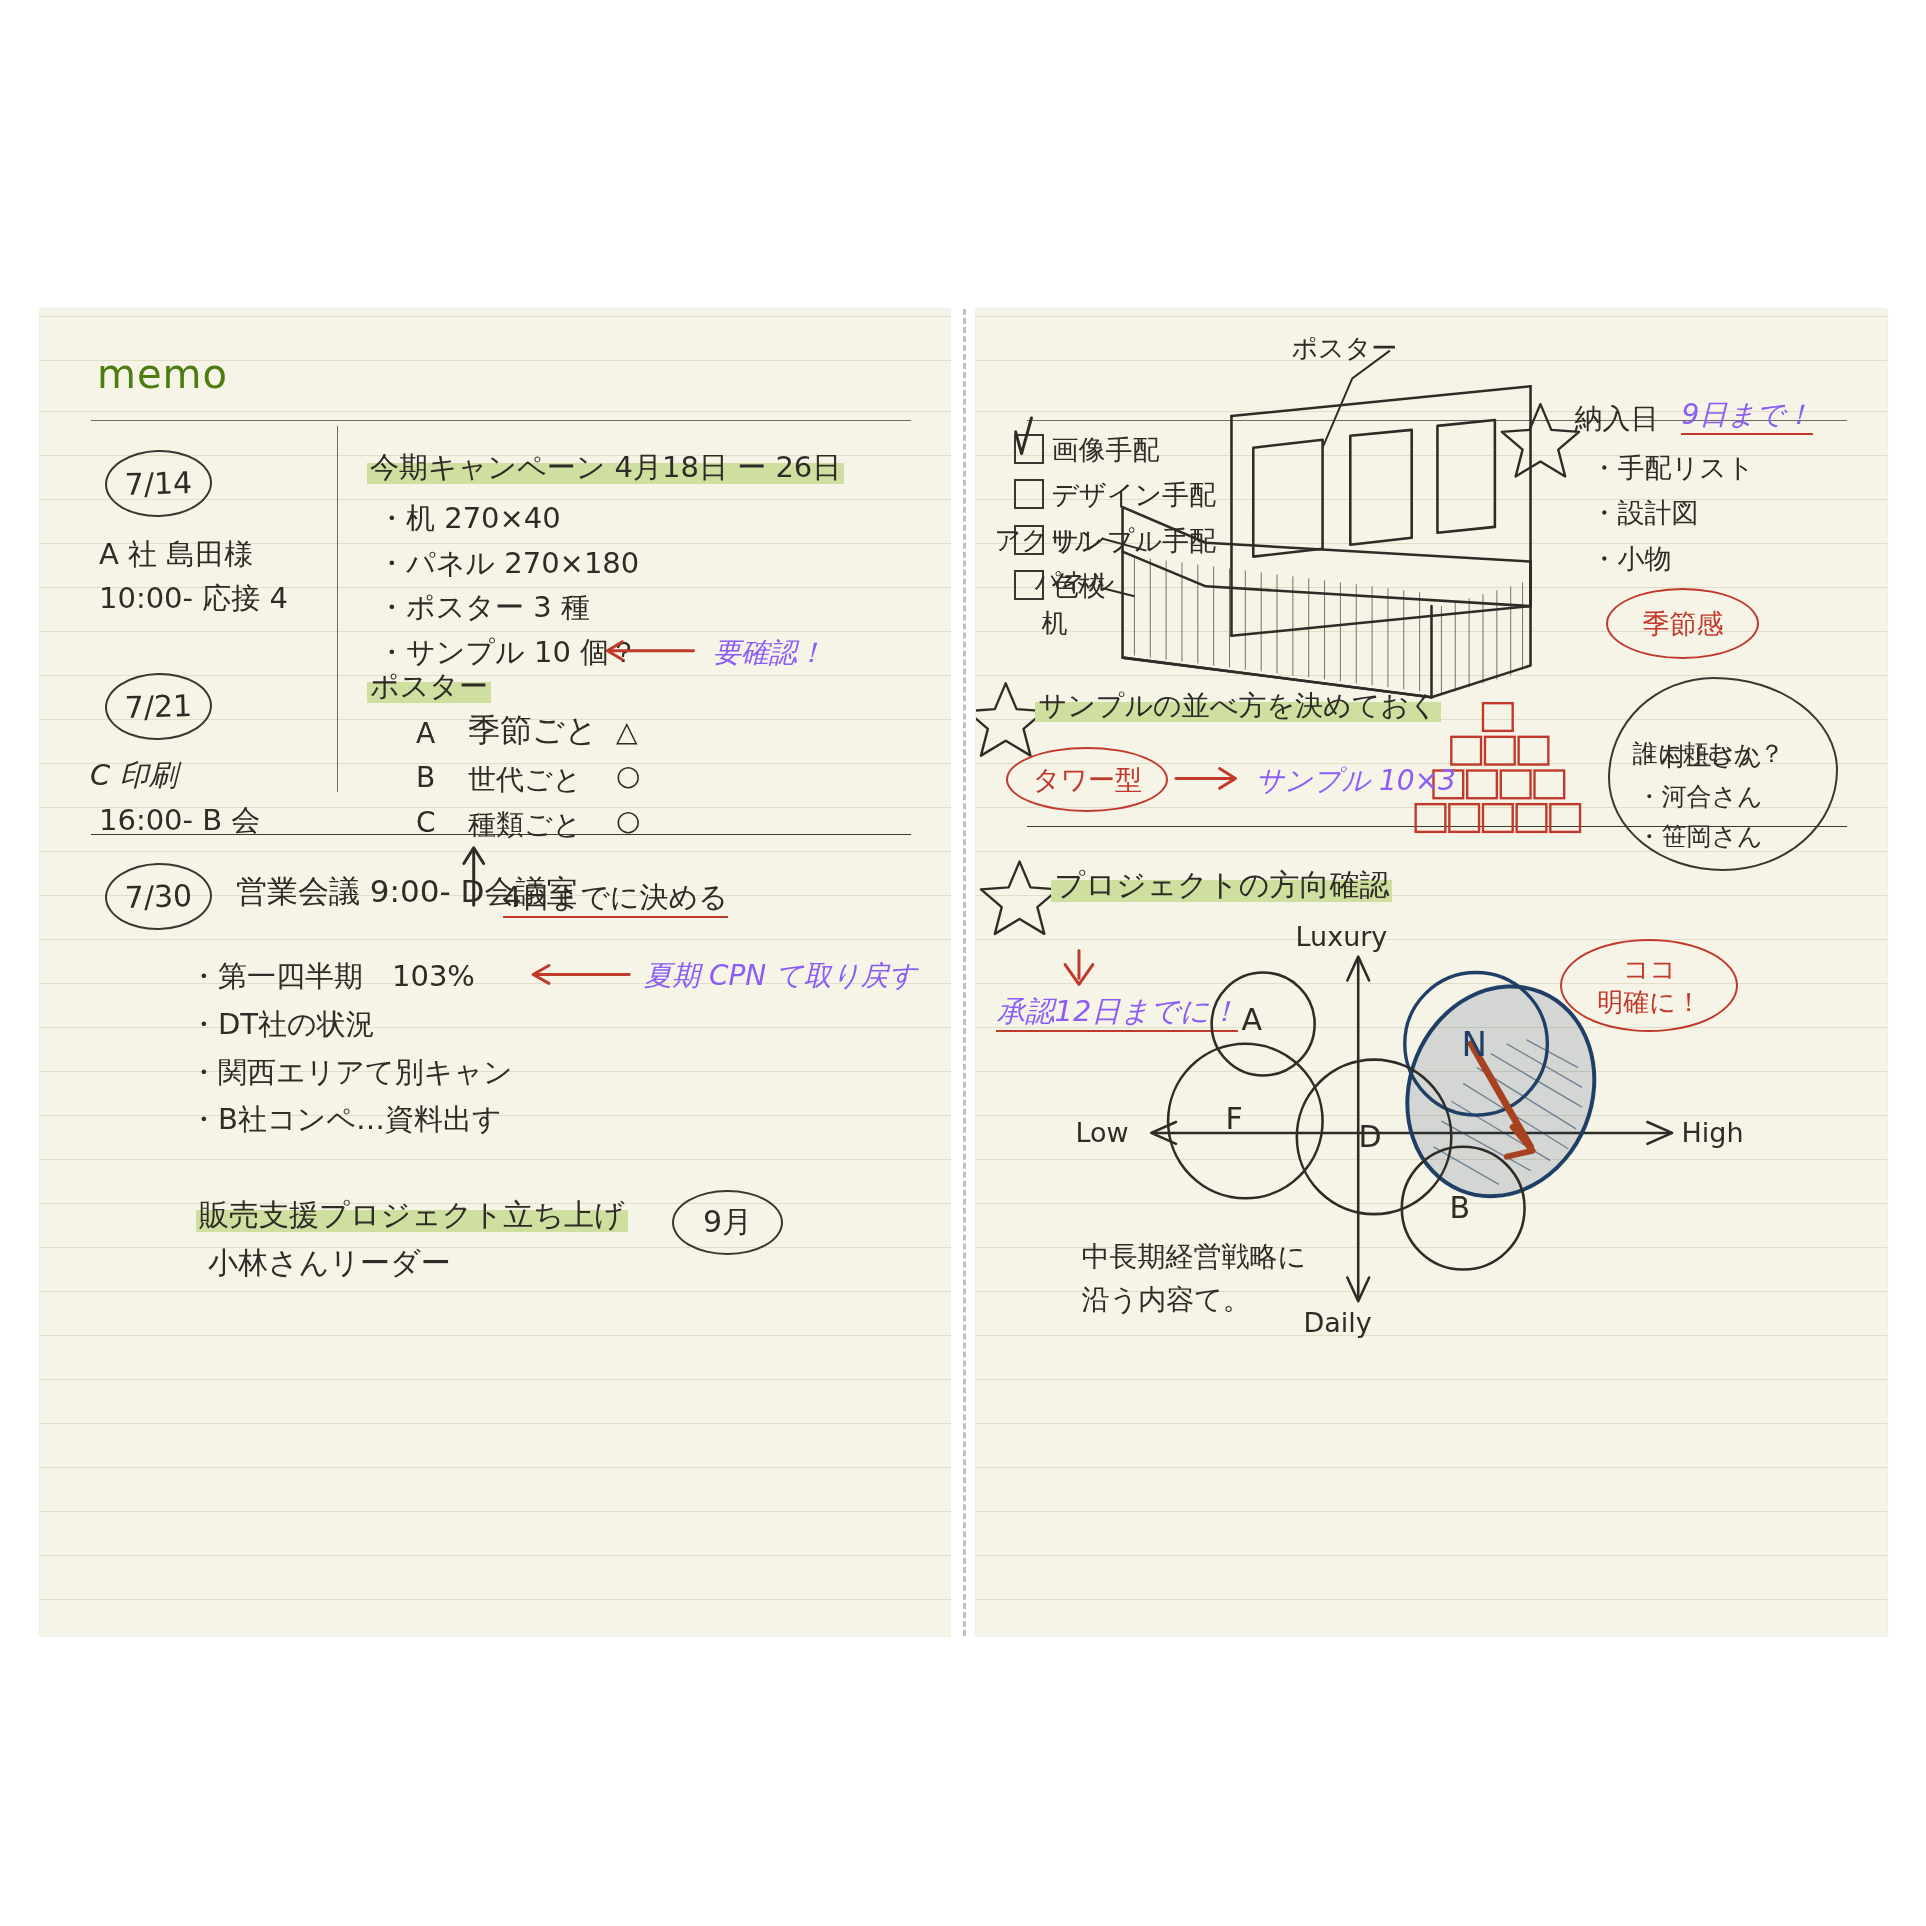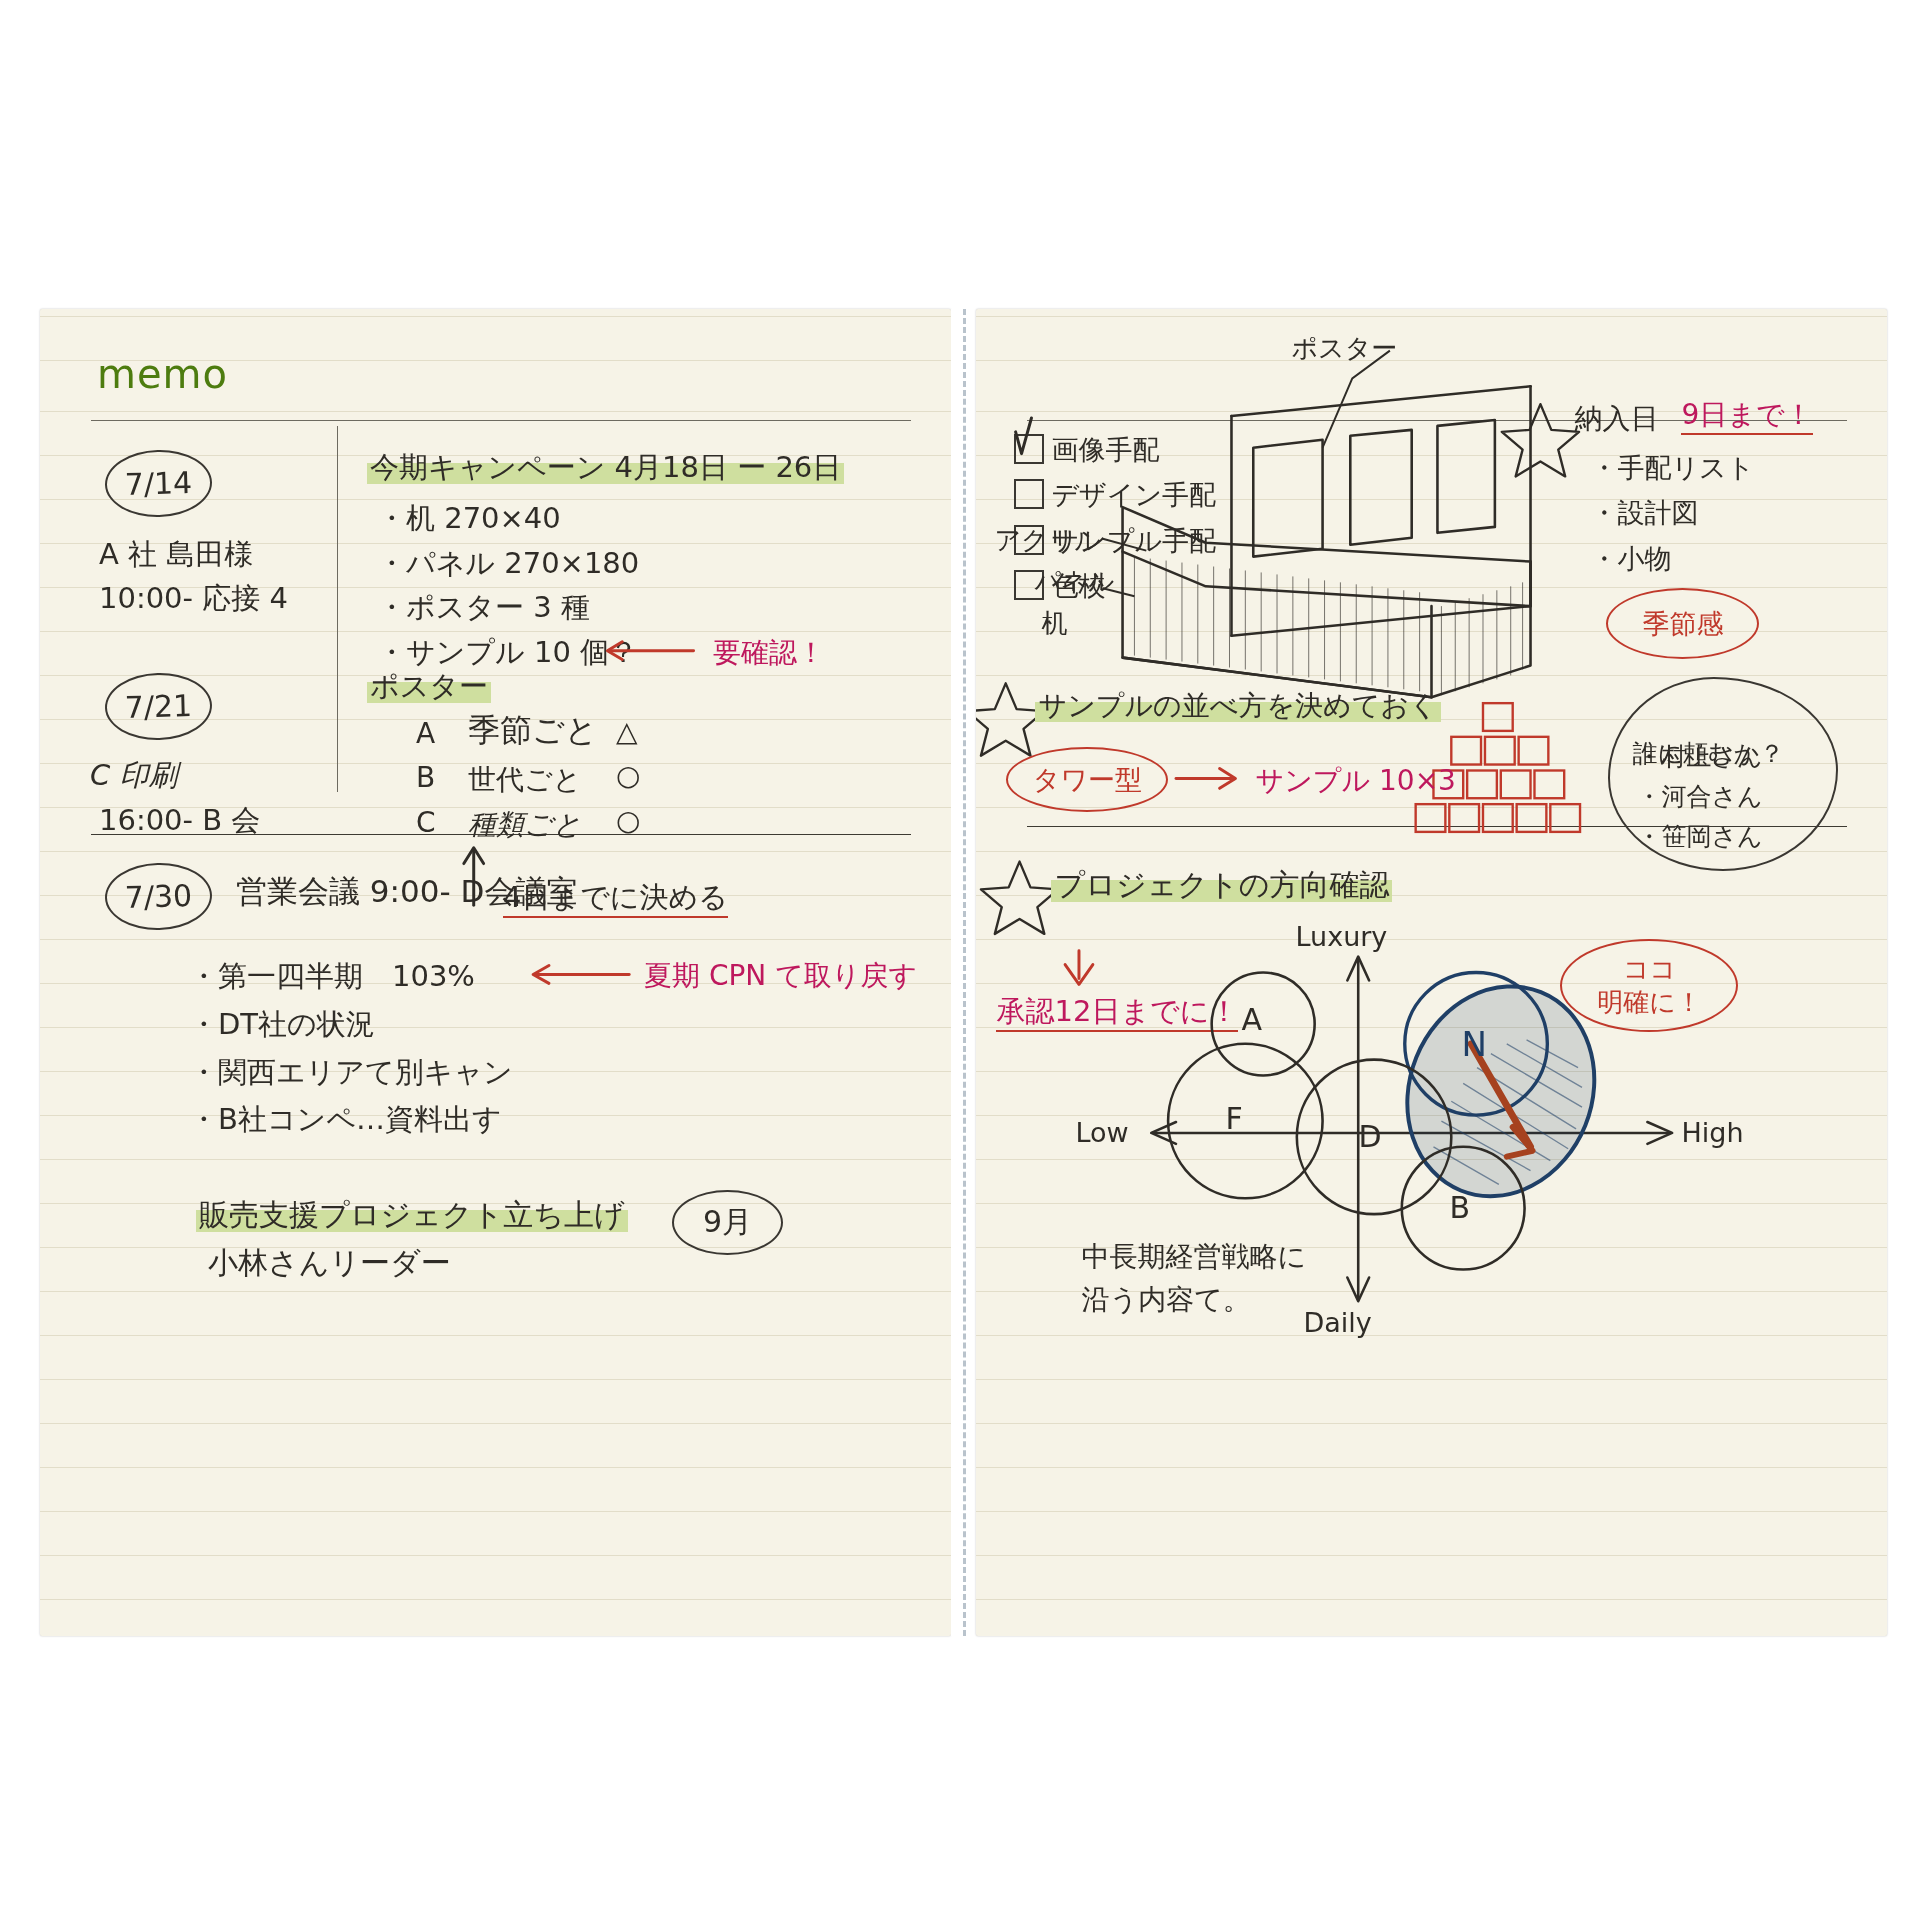--- a/index.html
+++ b/index.html
@@ -13,21 +13,21 @@
   .leaf.right{width:911px;height:1327px;border-radius:2px;box-shadow:0 0 2px rgba(0,0,0,.25);}
   .rules{position:absolute;left:0;right:0;top:0;bottom:0;
      background-image:repeating-linear-gradient(to bottom, transparent 0px, transparent 43px, #e2ddc9 43px, #e2ddc9 44px);
      background-position:0 59px;}
   .head{position:absolute;left:57px;top:42px;font-size:40px;color:#4d7c0f;font-family:"DejaVu Sans",sans-serif;letter-spacing:1px;}
   .headrule{position:absolute;left:51px;right:40px;top:111px;border-top:1.5px solid #6d6a60;}
   .vrule{position:absolute;left:297px;top:117px;height:366px;border-left:1.5px solid #6d6a60;}
   .hrule2{position:absolute;left:51px;right:40px;top:525px;border-top:1.5px solid #3d3a33;}
   .hrule-r{position:absolute;left:51px;right:40px;top:517px;border-top:1.5px solid #3d3a33;}
   .t{position:absolute;color:#2f2c27;font-family:"DejaVu Sans",sans-serif;white-space:nowrap;}
-  .red{color:#be185d;}
+  .red{color:#8b5cf6;font-style:italic;}
   .navy{color:#1f3f66;}
   .hl{background:linear-gradient(to top, #cfdf9f 62%, rgba(207,223,159,0) 62%);padding:0 3px;}
   .ul-red{border-bottom:2px solid #c0392b;padding-bottom:2px;}
   .datecircle{position:absolute;width:103px;height:63px;border:2.5px solid #3a3732;border-radius:50%/50%;
      display:flex;align-items:center;justify-content:center;font-size:30px;color:#2f2c27;font-family:"DejaVu Sans",sans-serif;
      transform:rotate(-1.5deg);}
   .monthcircle{position:absolute;width:107px;height:61px;border:2.5px solid #3a3732;border-radius:50%/50%;
      display:flex;align-items:center;justify-content:center;font-size:30px;color:#2f2c27;font-family:"DejaVu Sans",sans-serif;}
   .chk{position:absolute;width:26px;height:26px;border:2.2px solid #3a3732;}
   svg{position:absolute;left:0;top:0;overflow:visible;}
@@ -73,21 +73,21 @@
       <div class="t" style="left:327px;top:358px;font-size:29px;">
         <span class="hl">ポスター</span>
       </div>
       <div class="t" style="left:376px;top:408px;font-size:28px;">A</div>
       <div class="t" style="left:428px;top:400px;font-size:32px;">季節ごと</div>
       <div class="t" style="left:576px;top:406px;font-size:28px;">△</div>
       <div class="t" style="left:376px;top:452px;font-size:28px;">B</div>
       <div class="t" style="left:428px;top:452px;font-size:28px;">世代ごと</div>
       <div class="t" style="left:576px;top:450px;font-size:28px;">○</div>
       <div class="t" style="left:376px;top:497px;font-size:28px;">C</div>
-      <div class="t" style="left:428px;top:497px;font-size:28px;font-style:italic;">種類ごと</div>
+      <div class="t" style="left:428px;top:497px;font-size:28px;">種類ごと</div>
       <div class="t" style="left:576px;top:495px;font-size:28px;">○</div>
 
       <svg width="911" height="1327" viewBox="0 0 920 1340">
         <path d="M438 602 L438 546" stroke="#2f2c27" stroke-width="3" fill="none" stroke-linecap="round"></path>
         <path d="M428 560 L438 544 L448 560" stroke="#2f2c27" stroke-width="3" fill="none" stroke-linecap="round" stroke-linejoin="round"></path>
       </svg>
       <div class="t" style="left:463px;top:569px;font-size:29px;">
         <span class="ul-red">4日までに決める</span>
       </div>
 

